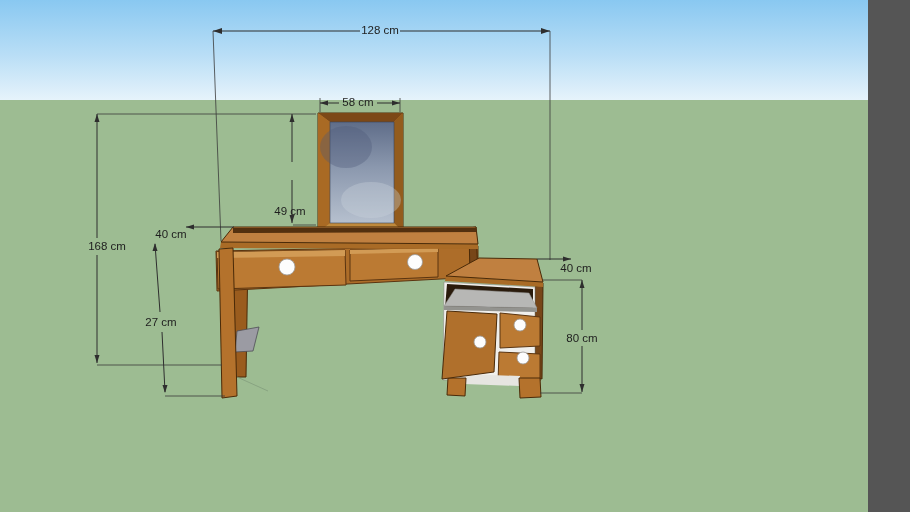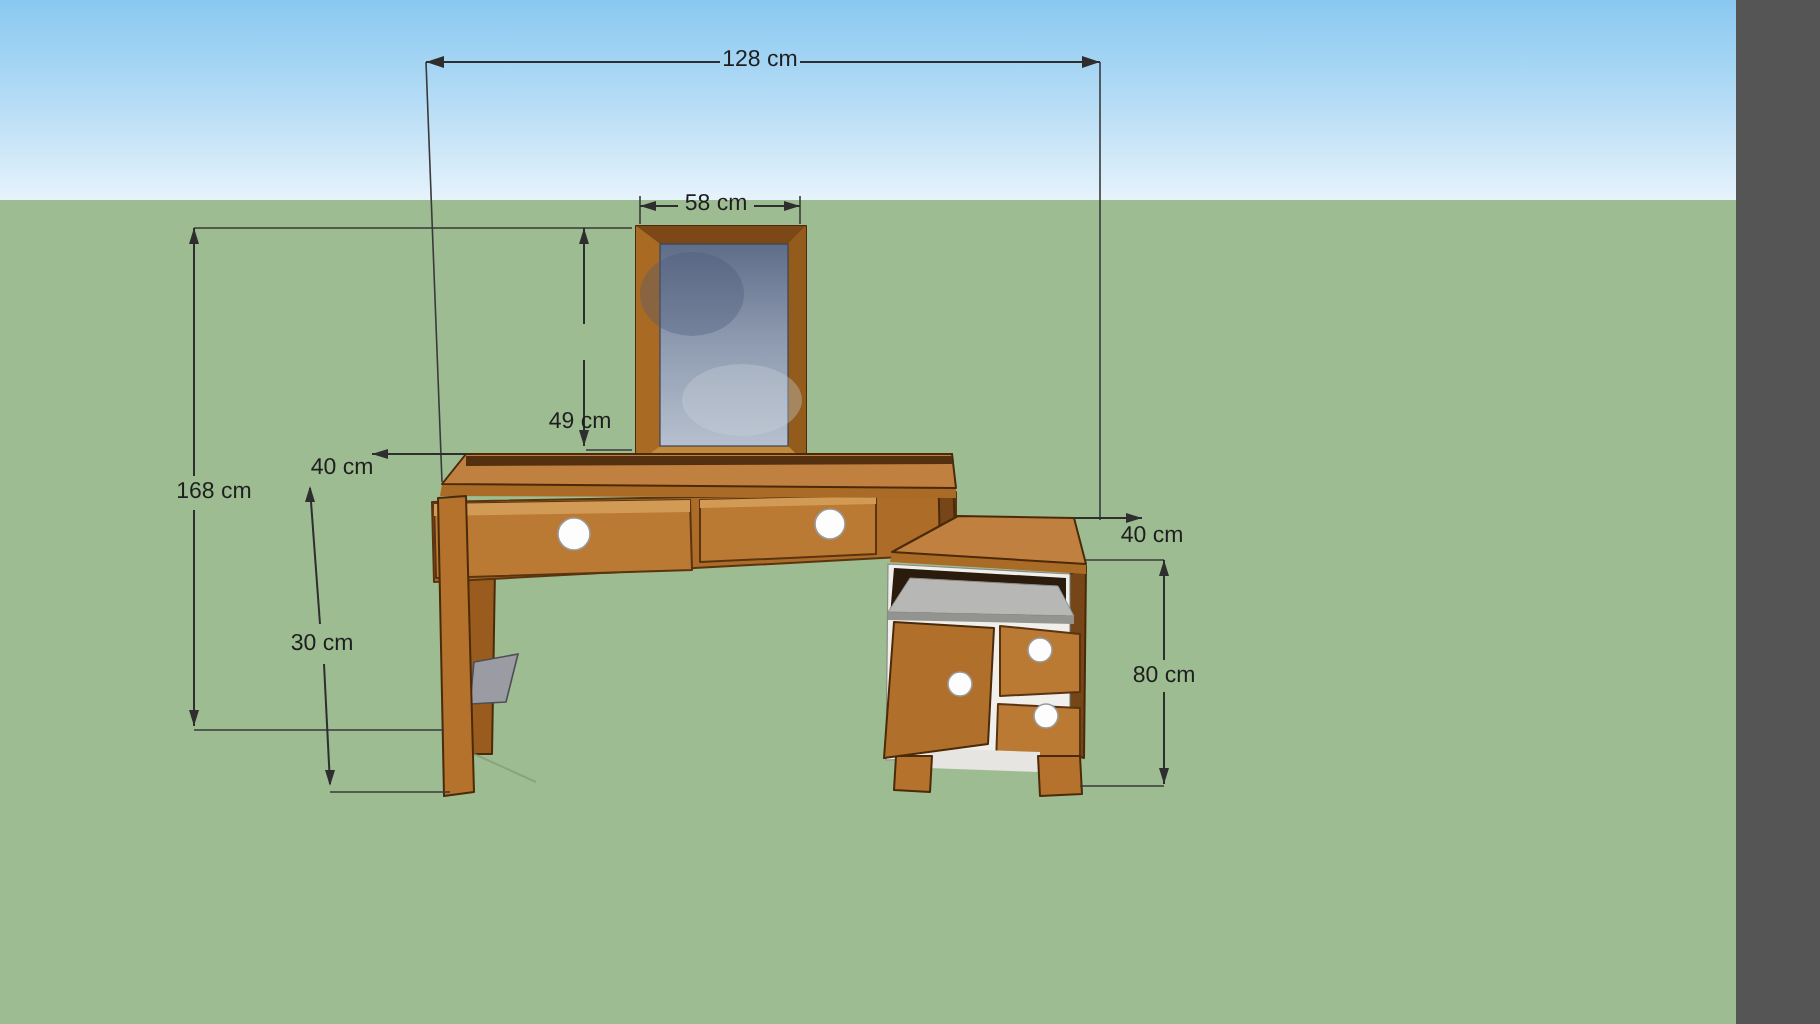--- a/index.html
+++ b/index.html
@@ -131,17 +131,17 @@
     <path class="arrow" d="M186,227 L194,224.5 L194,229.5 Z"></path>
     <path class="arrow" d="M571,259 L563,256.5 L563,261.5 Z"></path>
   </g>
 </svg>
 
 <span class="dim-label" style="left:380px;top:30px;">128 cm</span>
 <span class="dim-label" style="left:358px;top:102px;">58 cm</span>
 <span class="dim-label" style="left:290px;top:171px;margin-top:40px;">49 cm</span>
 <span class="dim-label" style="left:171px;top:234px;">40 cm</span>
 <span class="dim-label" style="left:107px;top:246px;">168 cm</span>
-<span class="dim-label" style="left:161px;top:322px;">30 cm</span>
+<span class="dim-label" style="left:161px;top:322px;">27 cm</span>
 <span class="dim-label" style="left:576px;top:268px;">40 cm</span>
 <span class="dim-label" style="left:582px;top:338px;">80 cm</span>
 
 </div>
 
 </body></html>

